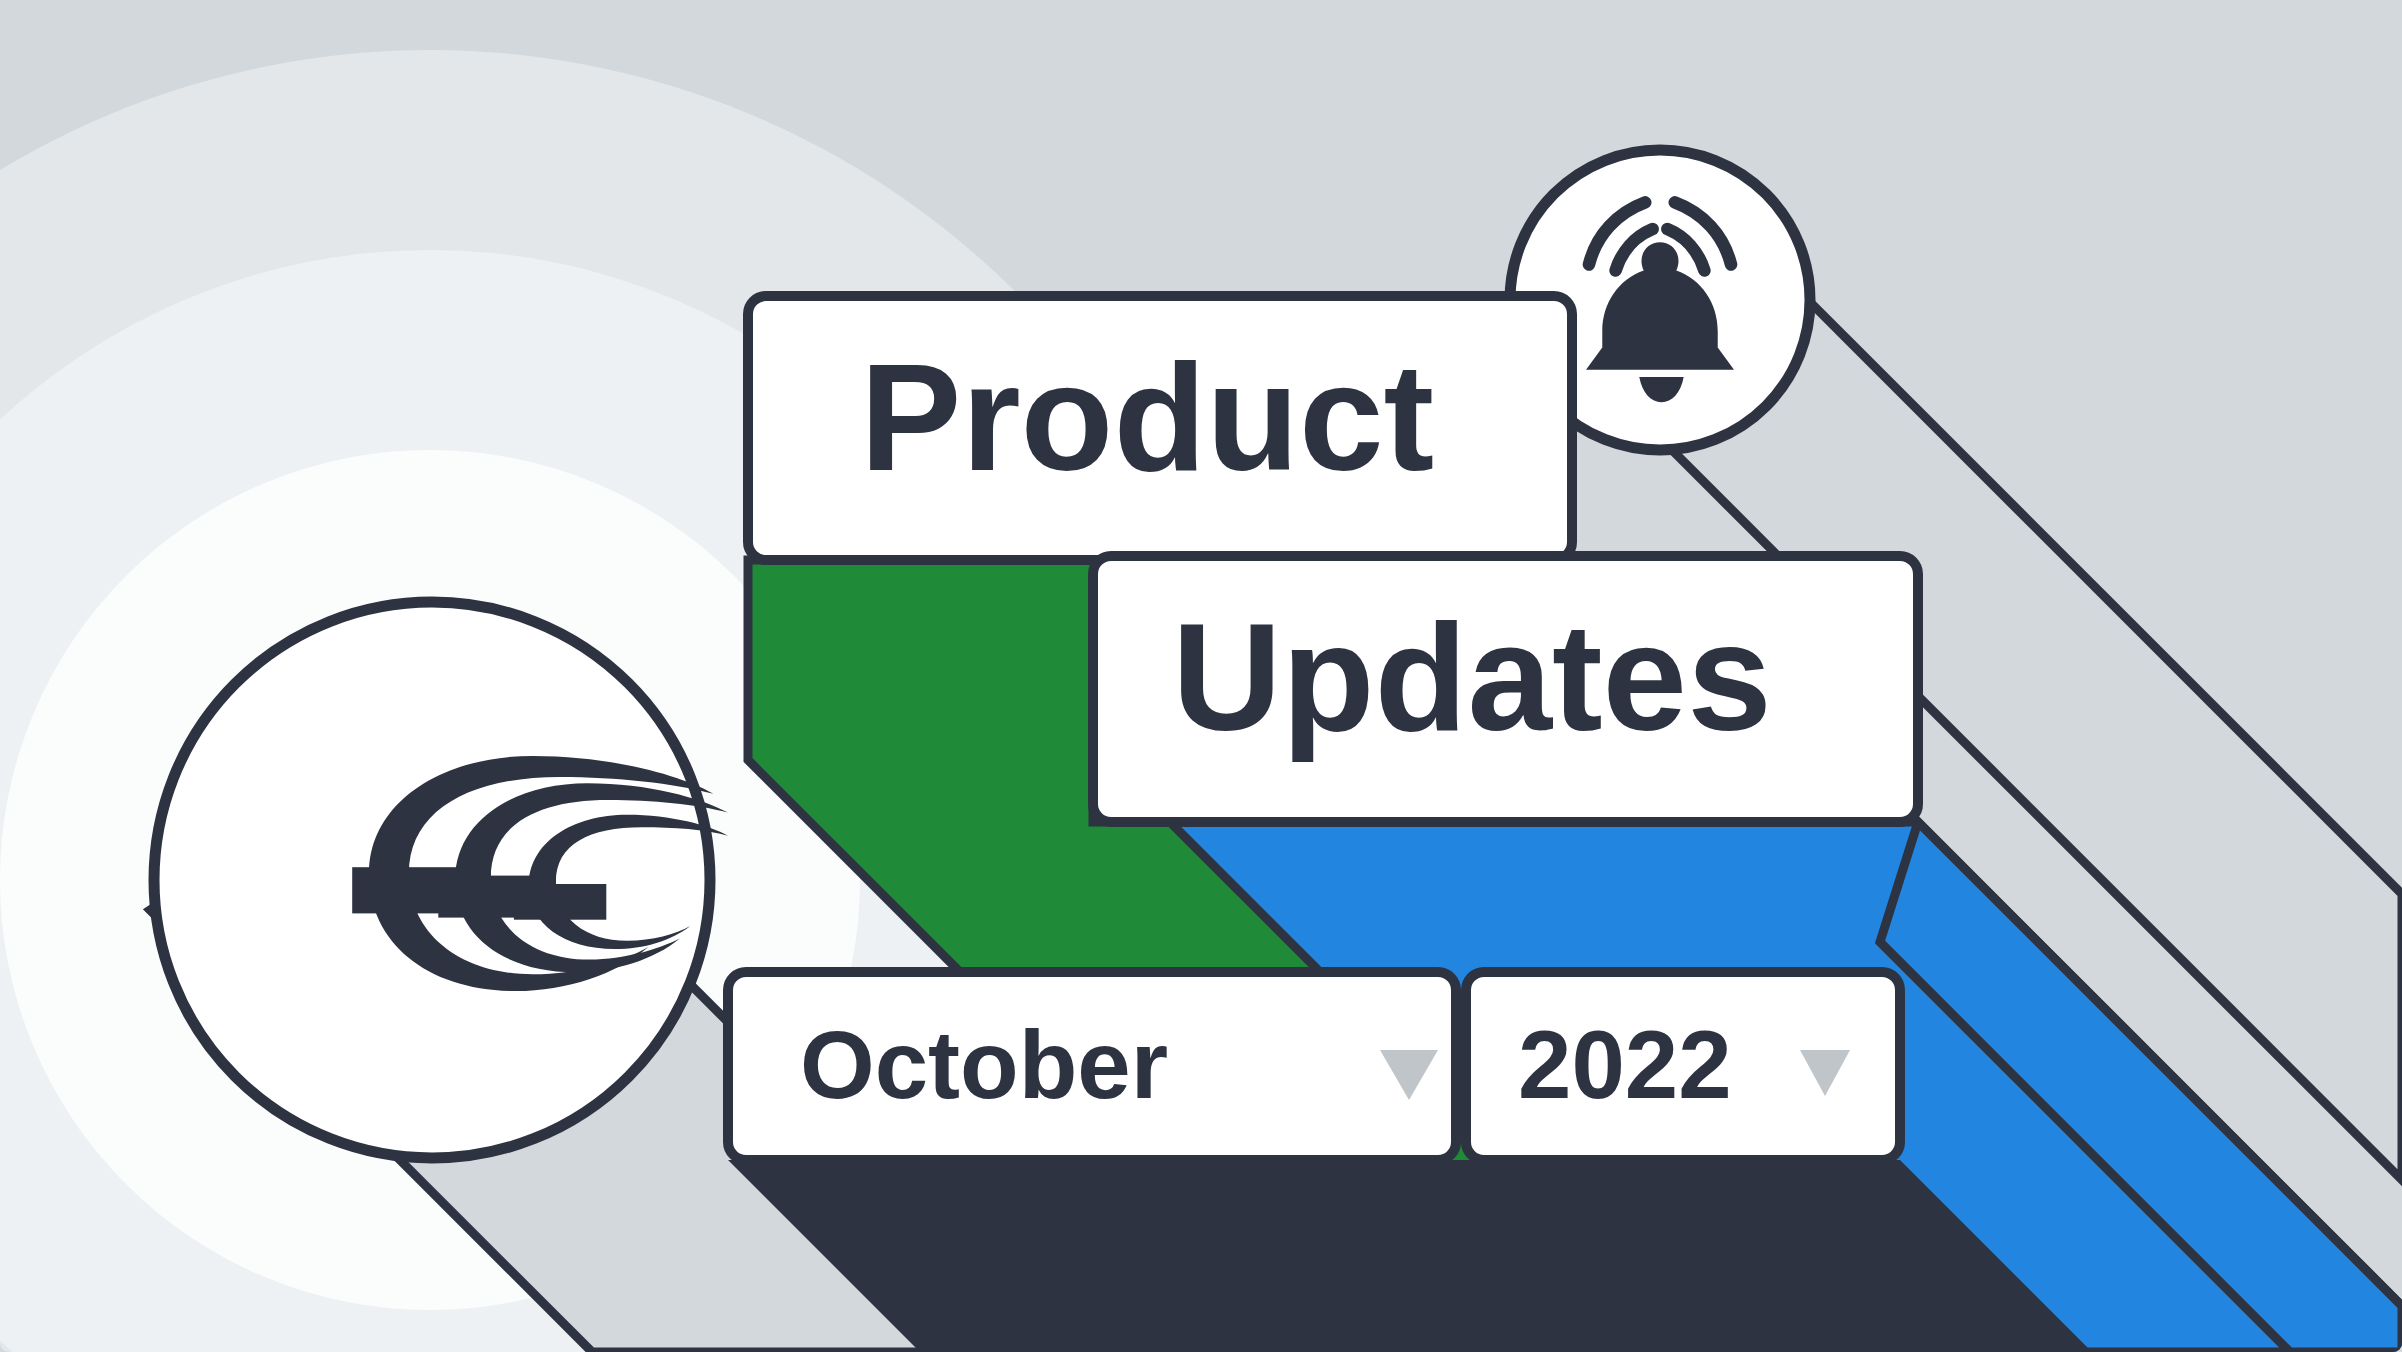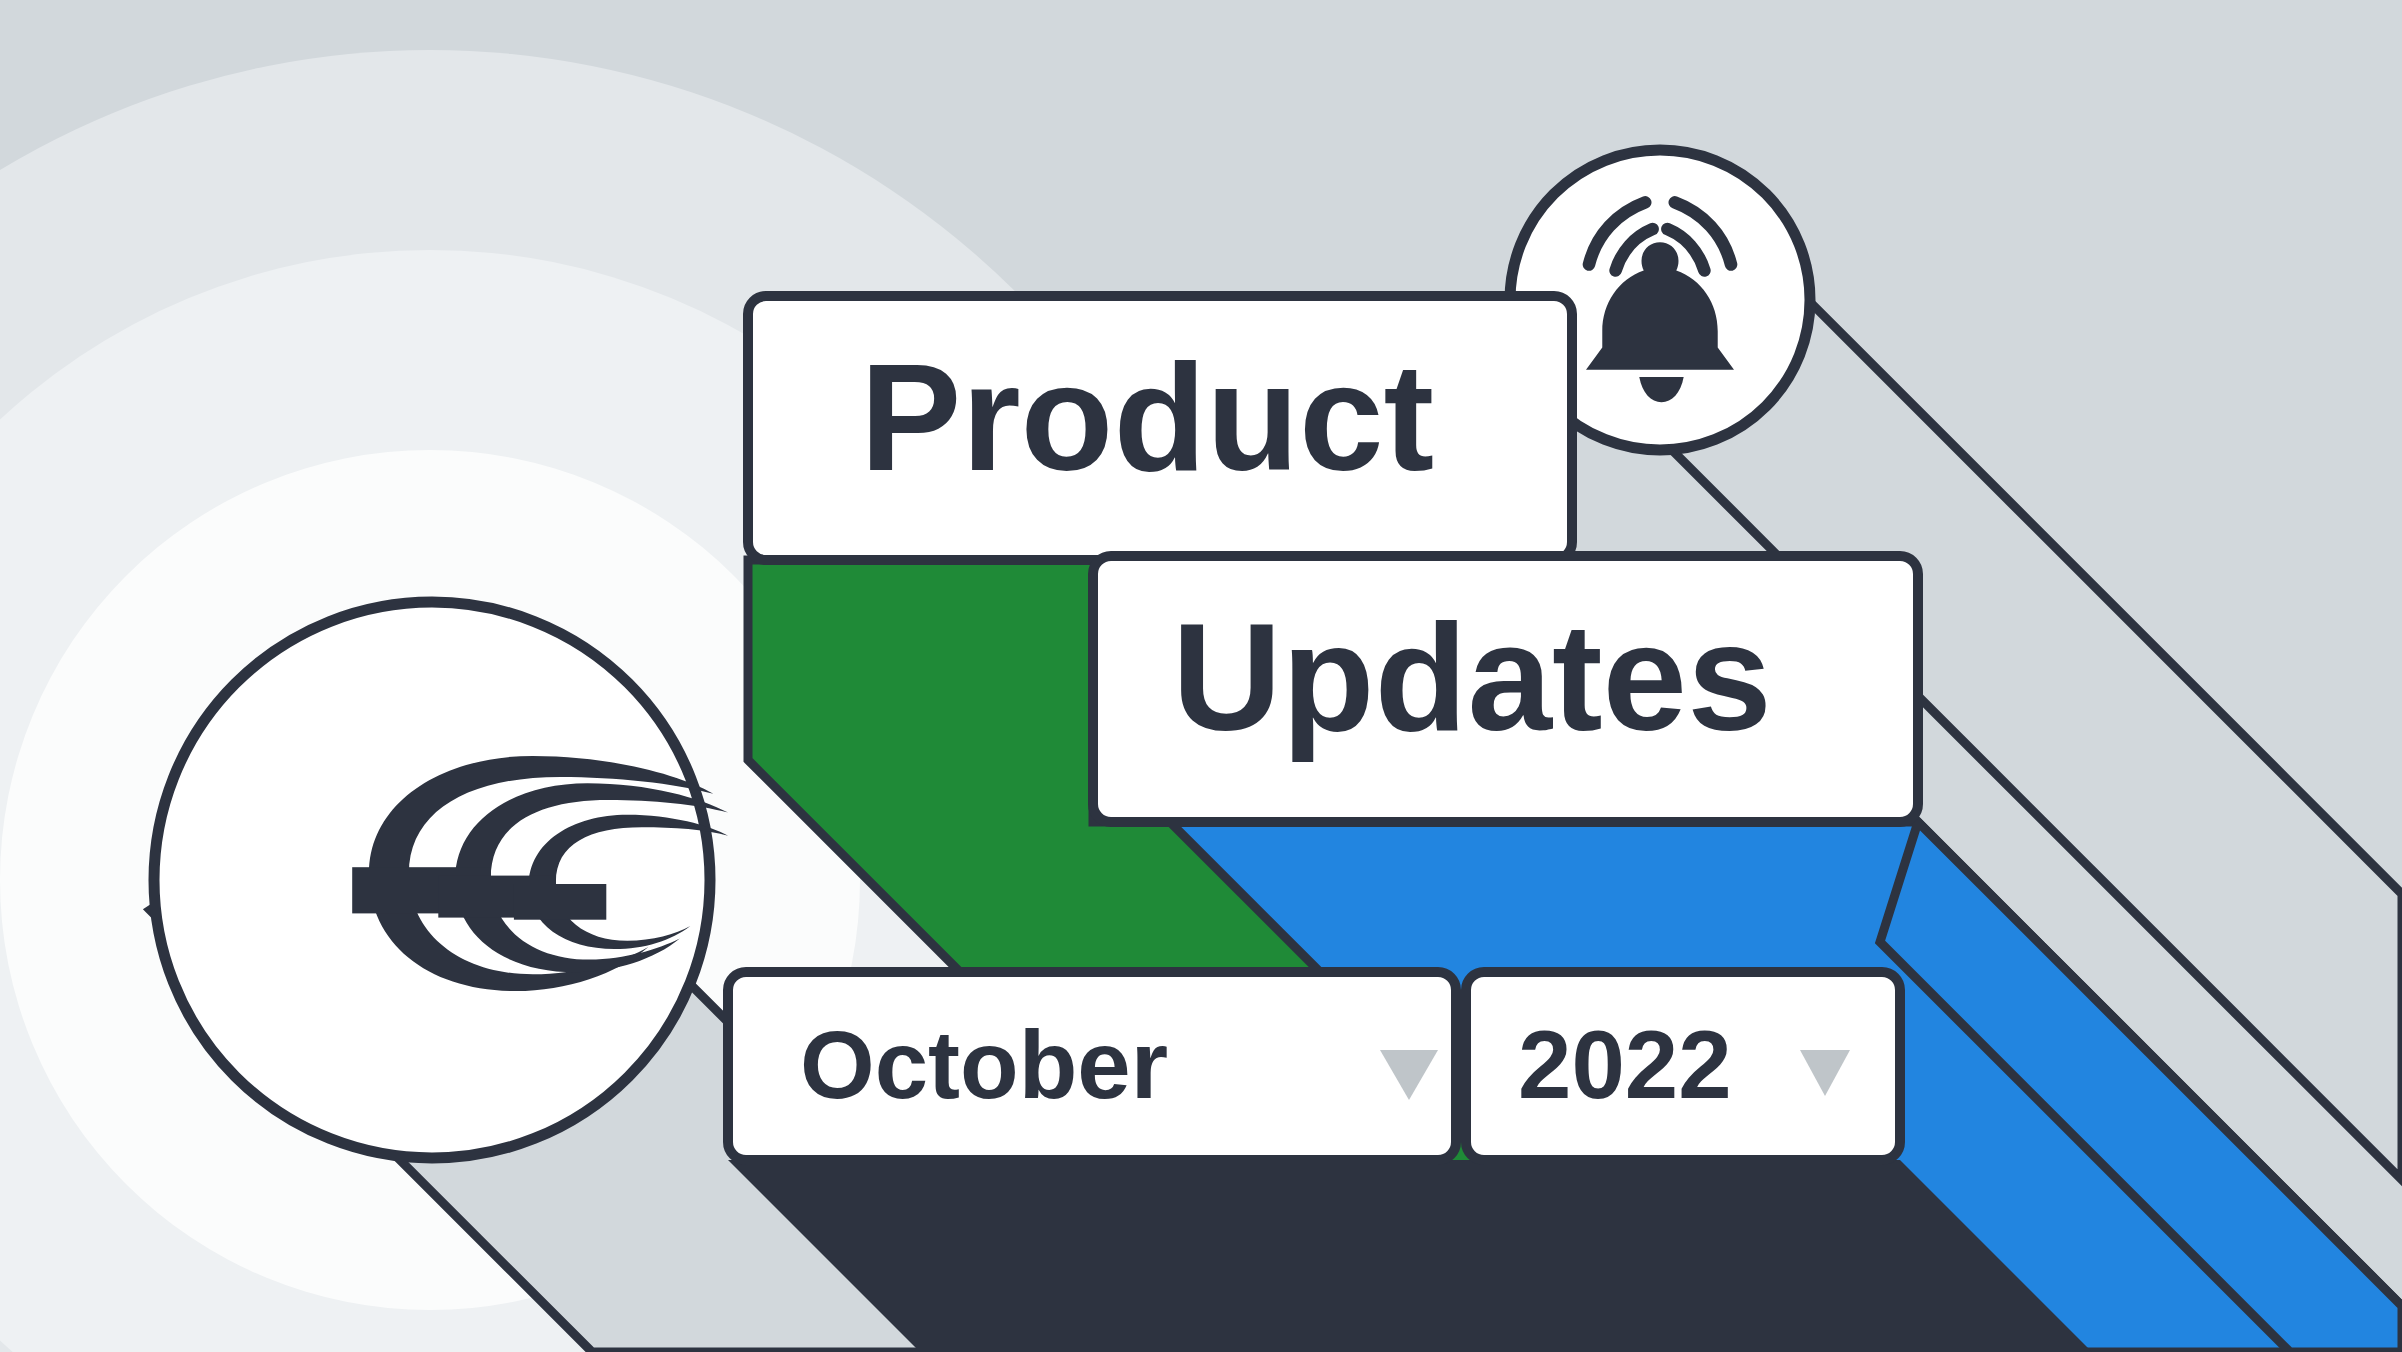--- a/index.html
+++ b/index.html
@@ -1,20 +1,21 @@
 <!DOCTYPE html>
 <html><head>
 <meta charset="utf-8">
 <style>
   html,body{margin:0;padding:0;background:#d2d8dc;}
   #stage{
     position:relative;
     width:2402px;height:1352px;
     overflow:hidden;
     font-family:"Liberation Sans", sans-serif;
+    border-radius:9px;
   }
   #art{position:absolute;inset:0;width:2402px;height:1352px;display:block;}
   .card-text{
     font-family:"Liberation Sans", sans-serif;
     font-weight:bold;
     fill:#2d3340;
   }
   .hit{position:absolute;}
 </style>
 </head>

